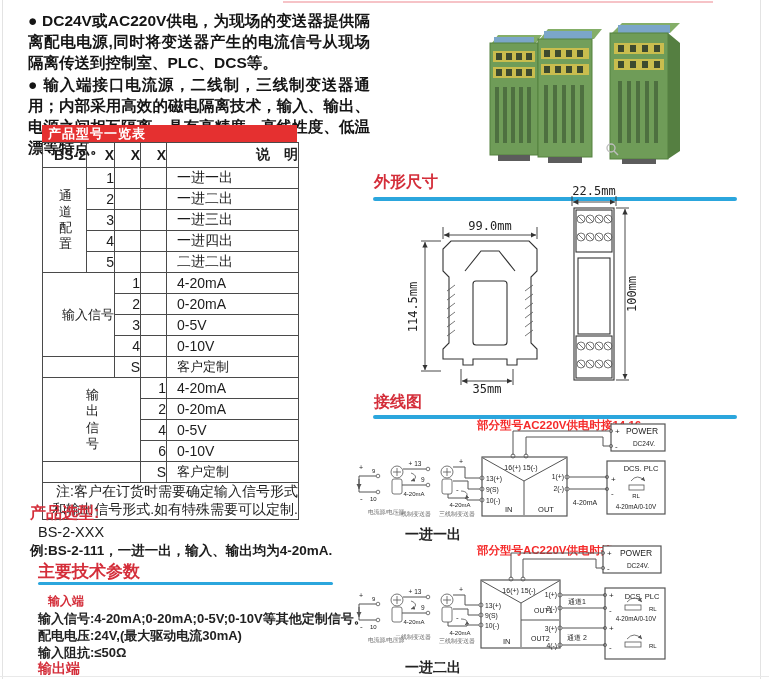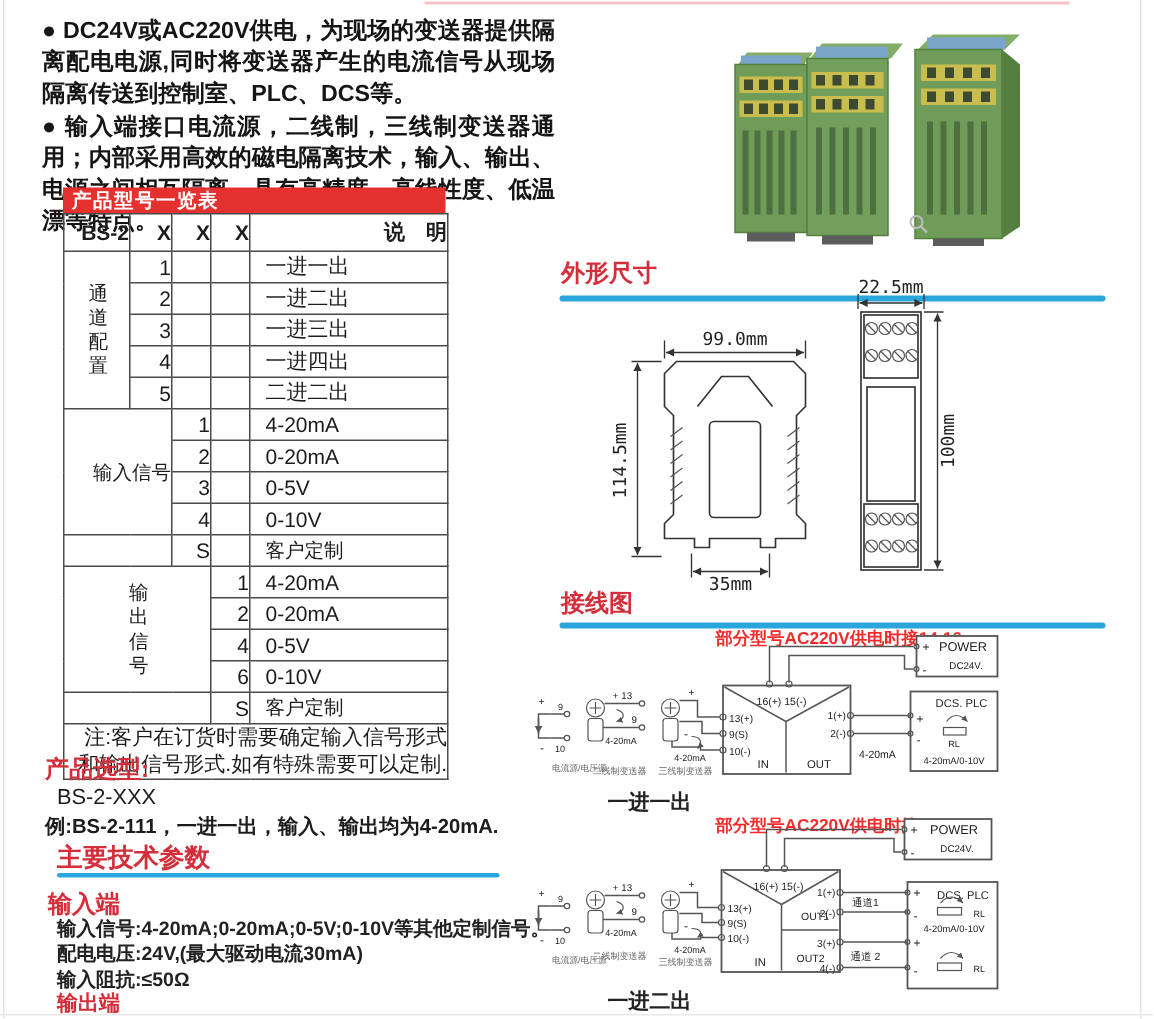--- a/index.html
+++ b/index.html
@@ -150,21 +150,21 @@
     </tr>
   </tbody>
     </table>
 
   <div class="abs redtitle" style="left:30px;top:503px;font-size:16px;">产品选型:</div>
   <div class="abs" style="left:38px;top:524px;font-size:14.5px;font-weight:normal;">BS-2-XXX</div>
   <div class="abs" style="left:30px;top:542px;font-size:13.5px;font-weight:bold;">例:BS-2-111，一进一出，输入、输出均为4-20mA.</div>
 
   <div class="abs redtitle" style="left:38px;top:560px;font-size:17px;">主要技术参数</div>
   <div class="abs bluerule" style="left:38px;top:582px;width:295px;height:3px;"></div>
-  <div class="abs redtitle" style="left:32px;top:593px;font-size:16px;">输入端</div>
+  <div class="abs redtitle" style="left:48px;top:593px;font-size:12px;">输入端</div>
   <div class="abs specline" style="left:38px;top:610px;text-align:center;">输入信号:4-20mA;0-20mA;0-5V;0-10V等其他定制信号。</div>
   <div class="abs specline" style="left:38px;top:627px;">配电电压:24V,(最大驱动电流30mA)</div>
   <div class="abs specline" style="left:38px;top:644px;">输入阻抗:≤50Ω</div>
   <div class="abs redtitle" style="left:38px;top:660px;font-size:14px;">输出端</div>
 
   <svg class="abs" style="left:478px;top:3px;" width="240" height="165" viewBox="0 0 240 165">
     <g>
 
       <polygon points="14,40 58,40 64,32 20,32" fill="#84ae68"></polygon>
       <rect x="16" y="34" width="40" height="8" fill="#7ba6c9"></rect>

